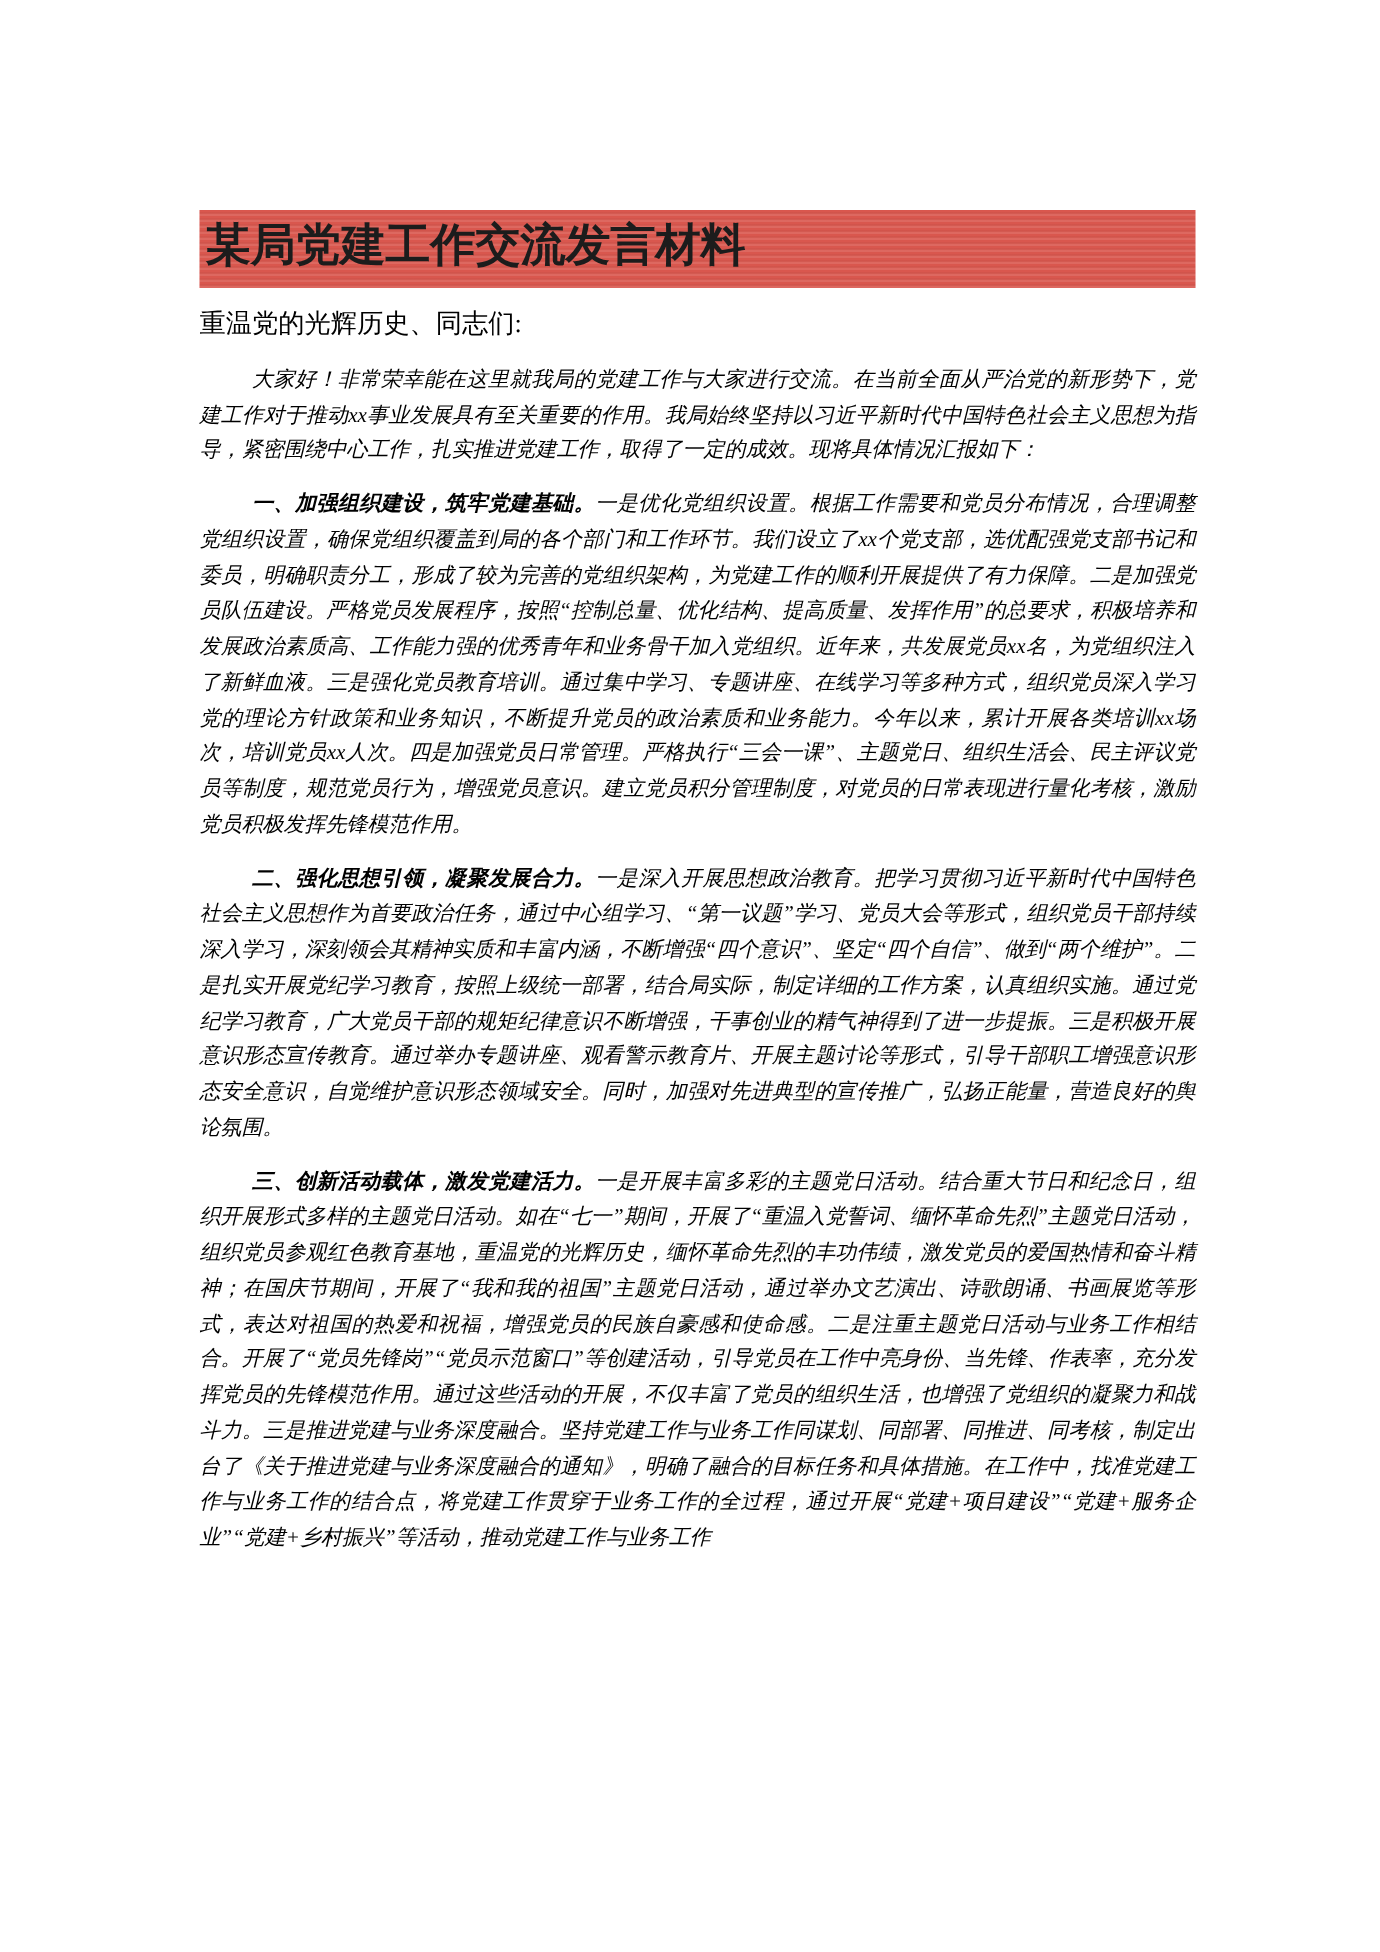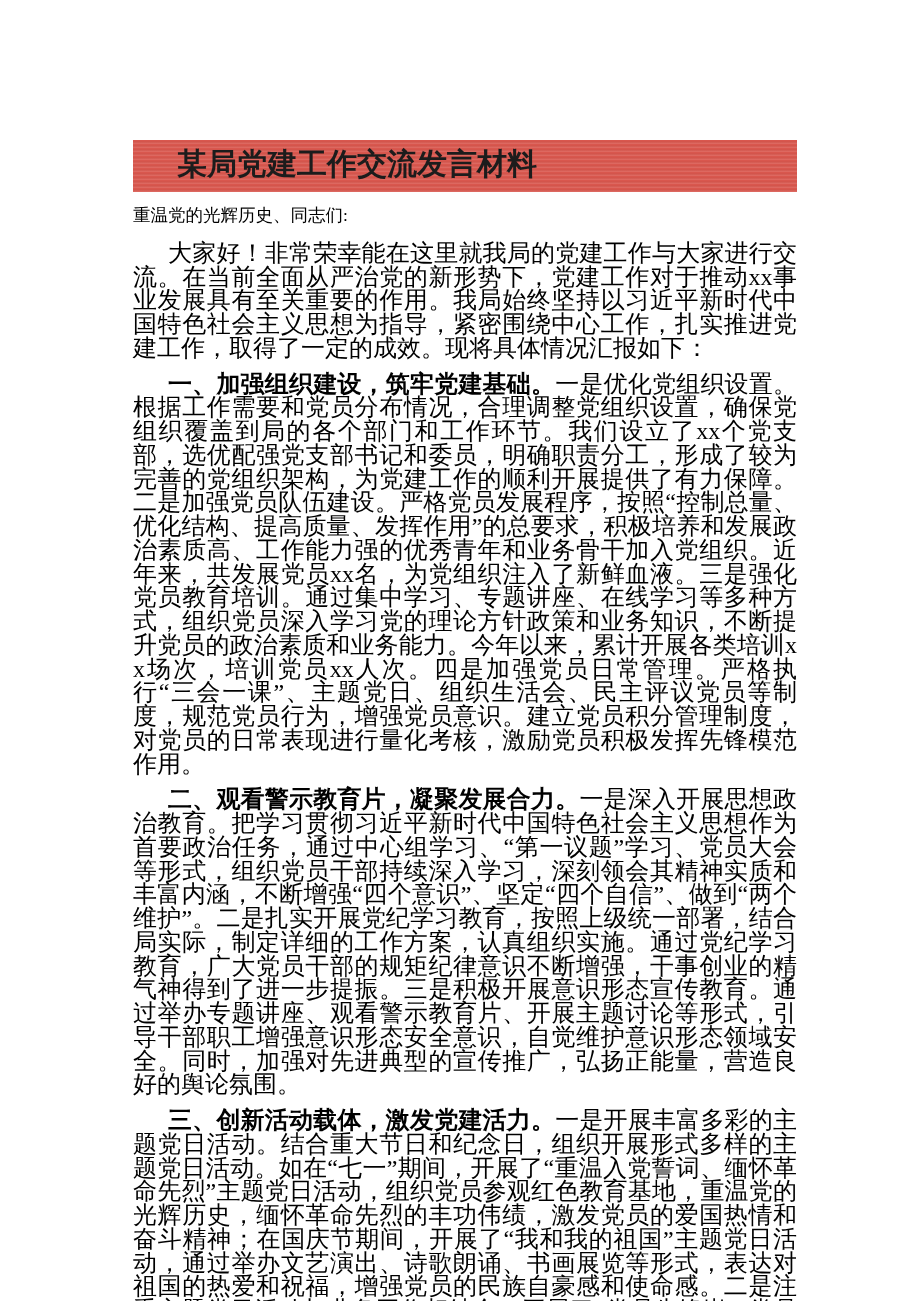--- a/index.html
+++ b/index.html
@@ -26,46 +26,46 @@
     background-color: var(--banner-color, #d9574e);
     background-image: repeating-linear-gradient(
       0deg,
       rgba(255,255,255,0.10) 0px,
       rgba(255,255,255,0.10) 1px,
       rgba(0,0,0,0.05) 2px,
       rgba(0,0,0,0.00) 3px,
       rgba(0,0,0,0.00) 4px
     );
     margin: 0 0 12px 0;
-    padding-left: 40px;
   }
   .title-banner h1 {
     margin: 0;
     padding: 2px 0 0 4px;
     font-size: 30px;
     line-height: 44px;
     font-weight: bold;
     letter-spacing: 0;
     color: var(--title-color, #1c1c1c);
     white-space: nowrap;
   }
   .salutation {
     margin: 0 0 14px 0;
     font-size: 17.5px;
     line-height: 23.75px;
     color: var(--body-color, #000000);
   }
   .para {
     margin: 0 0 12px 0;
-    font-size: 24px;
+    font-size: 14px;
     line-height: 23.75px;
     color: var(--body-color, #000000);
     text-align: justify;
     text-indent: 35px;
     word-break: break-all;
+    font-style: italic;
   }
   .para strong {
     font-weight: bold;
   }
 </style>
 </head>
 <body>
 
 <div class="page">
   <div class="content">
@@ -73,18 +73,18 @@
     <div class="title-banner">
       <h1>某局党建工作交流发言材料</h1>
     </div>
 
     <p class="salutation">重温党的光辉历史、同志们:</p>
 
     <p class="para"><span>大家好！非常荣幸能在这里就我局的党建工作与大家进行交流。在当前全面从严治党的新形势下，党建工作对于推动xx事业发展具有至关重要的作用。我局始终坚持以习近平新时代中国特色社会主义思想为指导，紧密围绕中心工作，扎实推进党建工作，取得了一定的成效。现将具体情况汇报如下：</span></p>
 
     <p class="para"><strong>一、加强组织建设，筑牢党建基础。</strong><span>一是优化党组织设置。根据工作需要和党员分布情况，合理调整党组织设置，确保党组织覆盖到局的各个部门和工作环节。我们设立了xx个党支部，选优配强党支部书记和委员，明确职责分工，形成了较为完善的党组织架构，为党建工作的顺利开展提供了有力保障。二是加强党员队伍建设。严格党员发展程序，按照“控制总量、优化结构、提高质量、发挥作用”的总要求，积极培养和发展政治素质高、工作能力强的优秀青年和业务骨干加入党组织。近年来，共发展党员xx名，为党组织注入了新鲜血液。三是强化党员教育培训。通过集中学习、专题讲座、在线学习等多种方式，组织党员深入学习党的理论方针政策和业务知识，不断提升党员的政治素质和业务能力。今年以来，累计开展各类培训xx场次，培训党员xx人次。四是加强党员日常管理。严格执行“三会一课”、主题党日、组织生活会、民主评议党员等制度，规范党员行为，增强党员意识。建立党员积分管理制度，对党员的日常表现进行量化考核，激励党员积极发挥先锋模范作用。</span></p>
 
-    <p class="para"><strong>二、观看警示教育片，凝聚发展合力。</strong><span>一是深入开展思想政治教育。把学习贯彻习近平新时代中国特色社会主义思想作为首要政治任务，通过中心组学习、“第一议题”学习、党员大会等形式，组织党员干部持续深入学习，深刻领会其精神实质和丰富内涵，不断增强“四个意识”、坚定“四个自信”、做到“两个维护”。二是扎实开展党纪学习教育，按照上级统一部署，结合局实际，制定详细的工作方案，认真组织实施。通过党纪学习教育，广大党员干部的规矩纪律意识不断增强，干事创业的精气神得到了进一步提振。三是积极开展意识形态宣传教育。通过举办专题讲座、观看警示教育片、开展主题讨论等形式，引导干部职工增强意识形态安全意识，自觉维护意识形态领域安全。同时，加强对先进典型的宣传推广，弘扬正能量，营造良好的舆论氛围。</span></p>
+    <p class="para"><strong>二、强化思想引领，凝聚发展合力。</strong><span>一是深入开展思想政治教育。把学习贯彻习近平新时代中国特色社会主义思想作为首要政治任务，通过中心组学习、“第一议题”学习、党员大会等形式，组织党员干部持续深入学习，深刻领会其精神实质和丰富内涵，不断增强“四个意识”、坚定“四个自信”、做到“两个维护”。二是扎实开展党纪学习教育，按照上级统一部署，结合局实际，制定详细的工作方案，认真组织实施。通过党纪学习教育，广大党员干部的规矩纪律意识不断增强，干事创业的精气神得到了进一步提振。三是积极开展意识形态宣传教育。通过举办专题讲座、观看警示教育片、开展主题讨论等形式，引导干部职工增强意识形态安全意识，自觉维护意识形态领域安全。同时，加强对先进典型的宣传推广，弘扬正能量，营造良好的舆论氛围。</span></p>
 
     <p class="para"><strong>三、创新活动载体，激发党建活力。</strong><span>一是开展丰富多彩的主题党日活动。结合重大节日和纪念日，组织开展形式多样的主题党日活动。如在“七一”期间，开展了“重温入党誓词、缅怀革命先烈”主题党日活动，组织党员参观红色教育基地，重温党的光辉历史，缅怀革命先烈的丰功伟绩，激发党员的爱国热情和奋斗精神；在国庆节期间，开展了“我和我的祖国”主题党日活动，通过举办文艺演出、诗歌朗诵、书画展览等形式，表达对祖国的热爱和祝福，增强党员的民族自豪感和使命感。二是注重主题党日活动与业务工作相结合。开展了“党员先锋岗”“党员示范窗口”等创建活动，引导党员在工作中亮身份、当先锋、作表率，充分发挥党员的先锋模范作用。通过这些活动的开展，不仅丰富了党员的组织生活，也增强了党组织的凝聚力和战斗力。三是推进党建与业务深度融合。坚持党建工作与业务工作同谋划、同部署、同推进、同考核，制定出台了《关于推进党建与业务深度融合的通知》，明确了融合的目标任务和具体措施。在工作中，找准党建工作与业务工作的结合点，将党建工作贯穿于业务工作的全过程，通过开展“党建+项目建设”“党建+服务企业”“党建+乡村振兴”等活动，推动党建工作与业务工作</span></p>
 
   </div>
 </div>
 
 </body></html>

